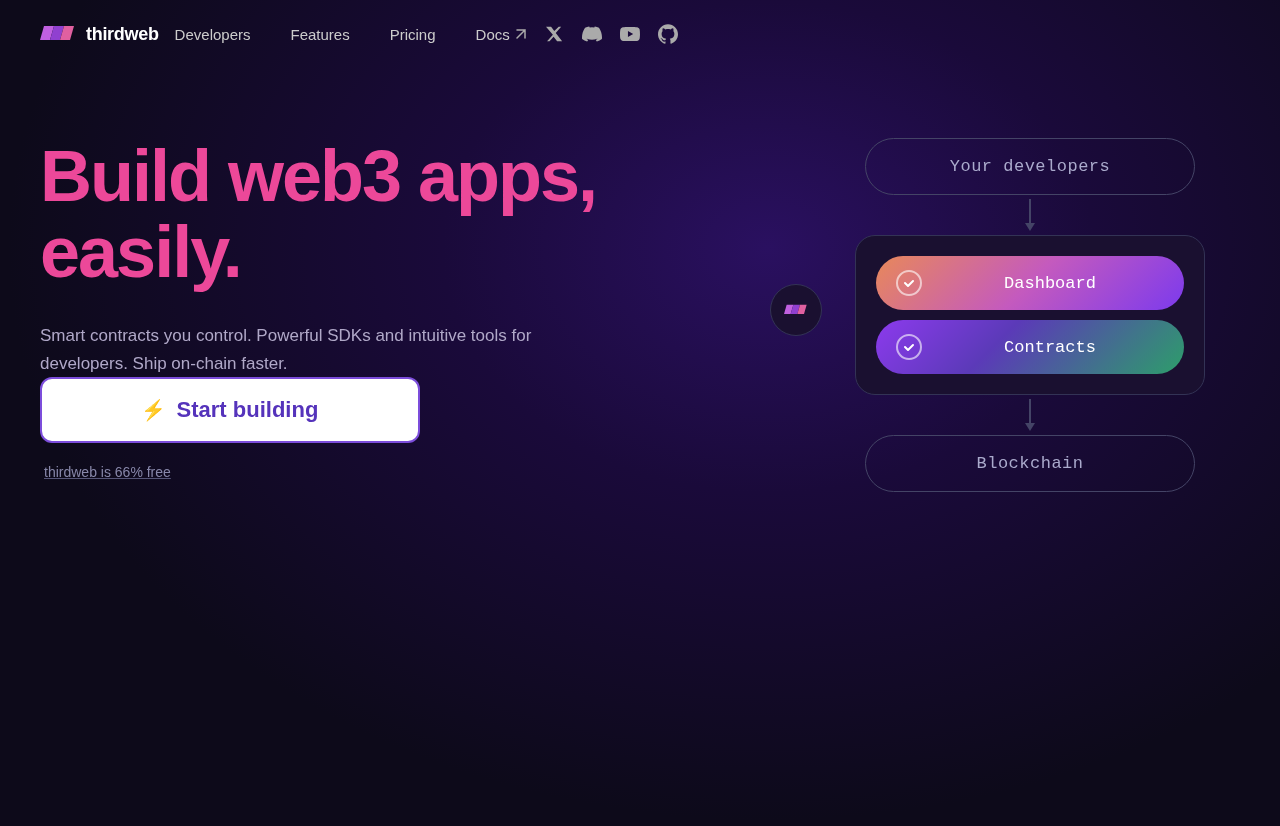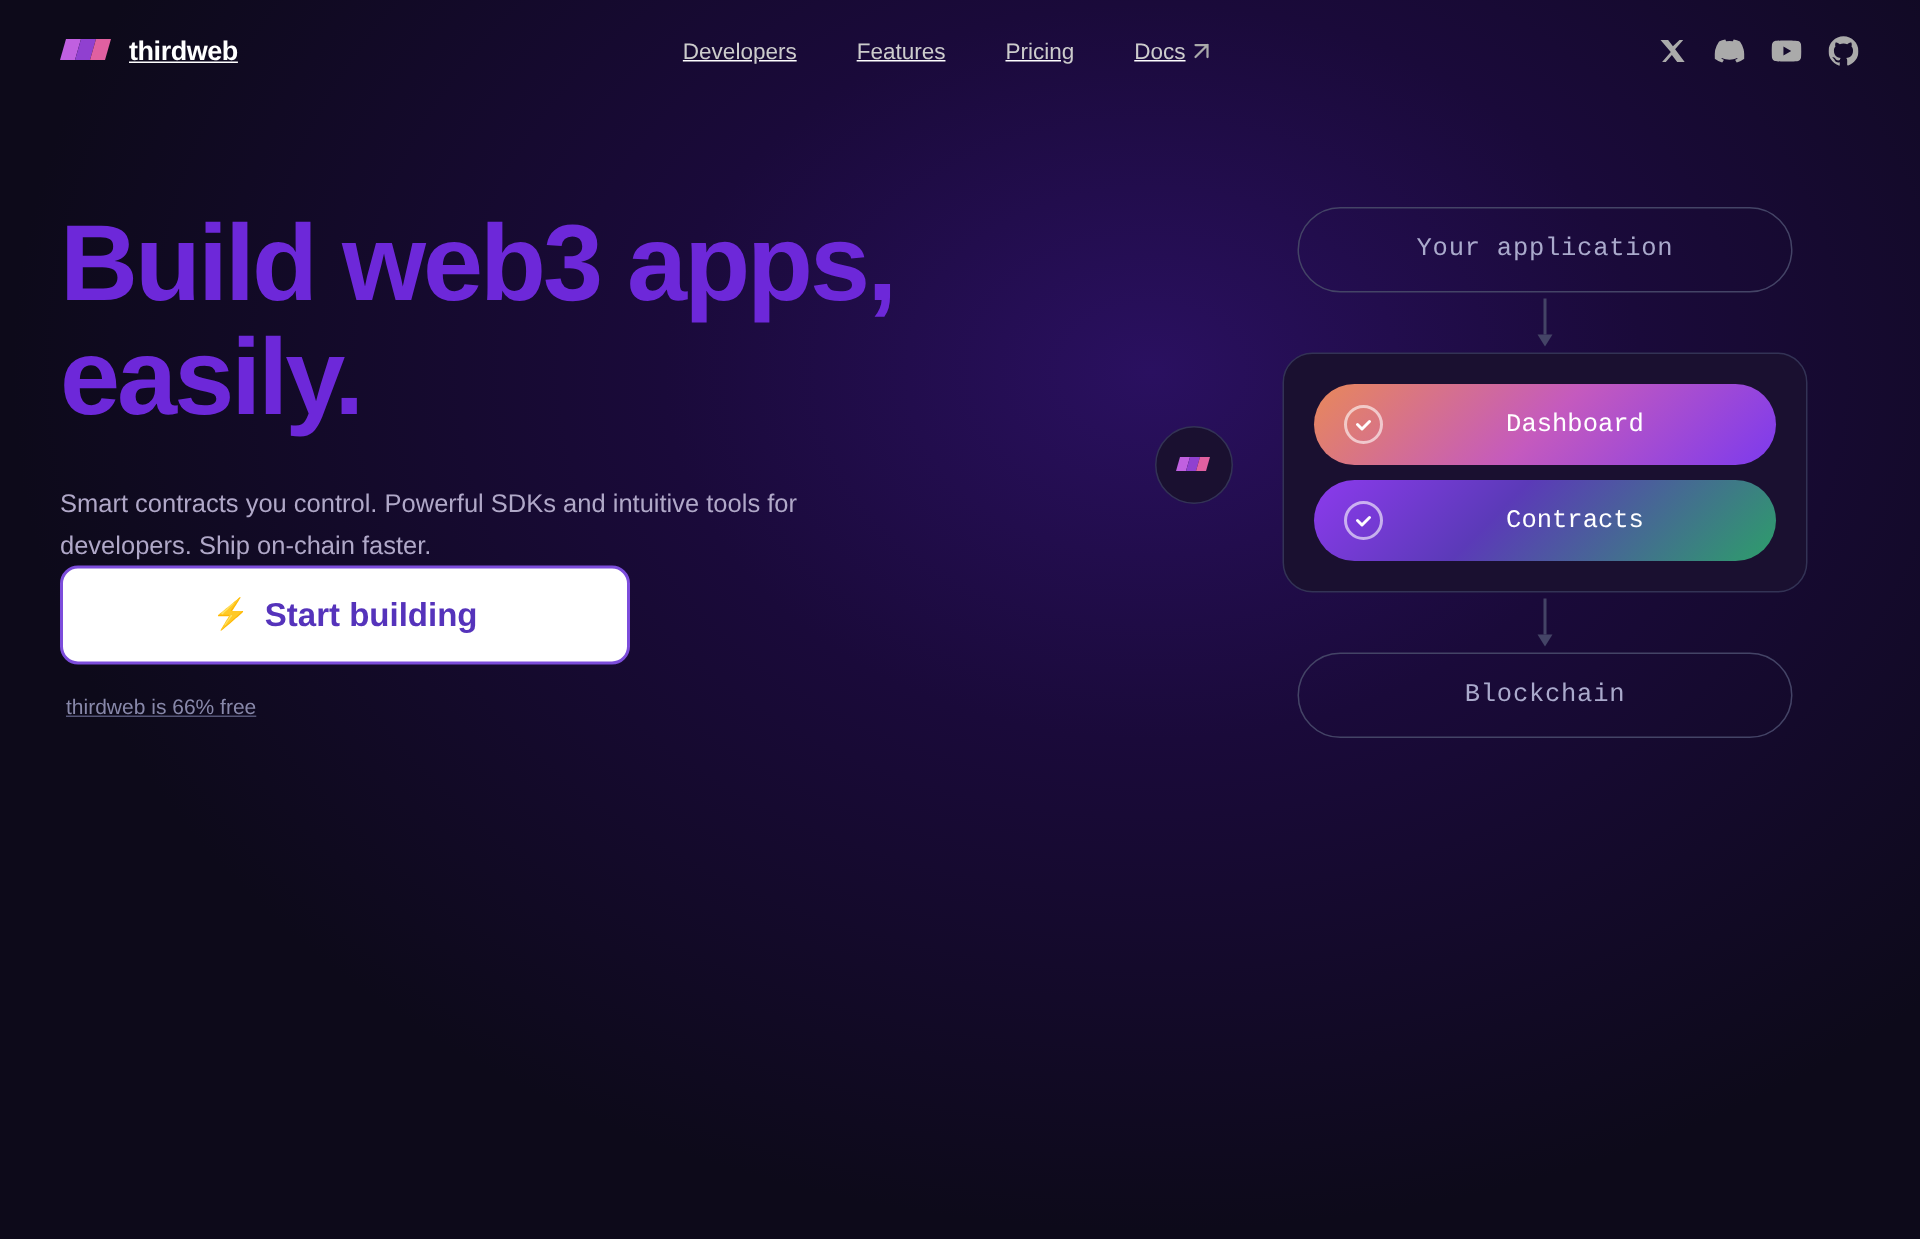--- a/index.html
+++ b/index.html
@@ -12,26 +12,24 @@
       font-family: -apple-system, BlinkMacSystemFont, 'Segoe UI', sans-serif;
       color: #fff;
       overflow: hidden;
       position: relative;
     }
 
     
     .navbar {
       display: flex;
       align-items: center;
-      justify-content: space-between;
       padding: 0 40px;
       height: 68px;
       position: relative;
       z-index: 10;
-      text-decoration: underline;
     }
 
     .logo-area {
       display: flex;
       align-items: center;
       gap: 10px;
     }
 
     .logo-icon {
       width: 36px;
@@ -90,21 +88,21 @@
     }
 
     .hero-left {
       max-width: 620px;
     }
 
     .hero-title {
       font-size: 72px;
       font-weight: 800;
       line-height: 1.05;
-      color: #6d28d9;
+      color: #ec4899;
       margin-bottom: 32px;
       letter-spacing: -2px;
     }
 
     .hero-subtitle {
       font-size: 17px;
       color: #b0a8c8;
       line-height: 1.6;
       max-width: 520px;
     }
@@ -310,21 +308,21 @@
     <div class="side-logo">
       <svg width="24" height="20" viewBox="0 0 36 28" fill="none" xmlns="http://www.w3.org/2000/svg">
         <path d="M4 6 L14 6 L10 20 L0 20 Z" fill="#c060e0"></path>
         <path d="M14 6 L24 6 L20 20 L10 20 Z" fill="#9040d0"></path>
         <path d="M24 6 L34 6 L30 20 L20 20 Z" fill="#e060a0"></path>
       </svg>
     </div>
 
     <div class="diagram-container">
 
-      <div class="diagram-box diagram-box-outline">Your application</div>
+      <div class="diagram-box diagram-box-outline">Your developers</div>
 
       <div style="display:flex; flex-direction:column; align-items:center; margin: 4px 0;">
         <div style="width:2px; height:24px; background:#444466;"></div>
         <div style="width:0; height:0; border-left:5px solid transparent; border-right:5px solid transparent; border-top:8px solid #444466;"></div>
       </div>
 
       <div class="diagram-inner-box">
 
         <div class="diagram-item diagram-item-dashboard">
           <div class="check-icon">

